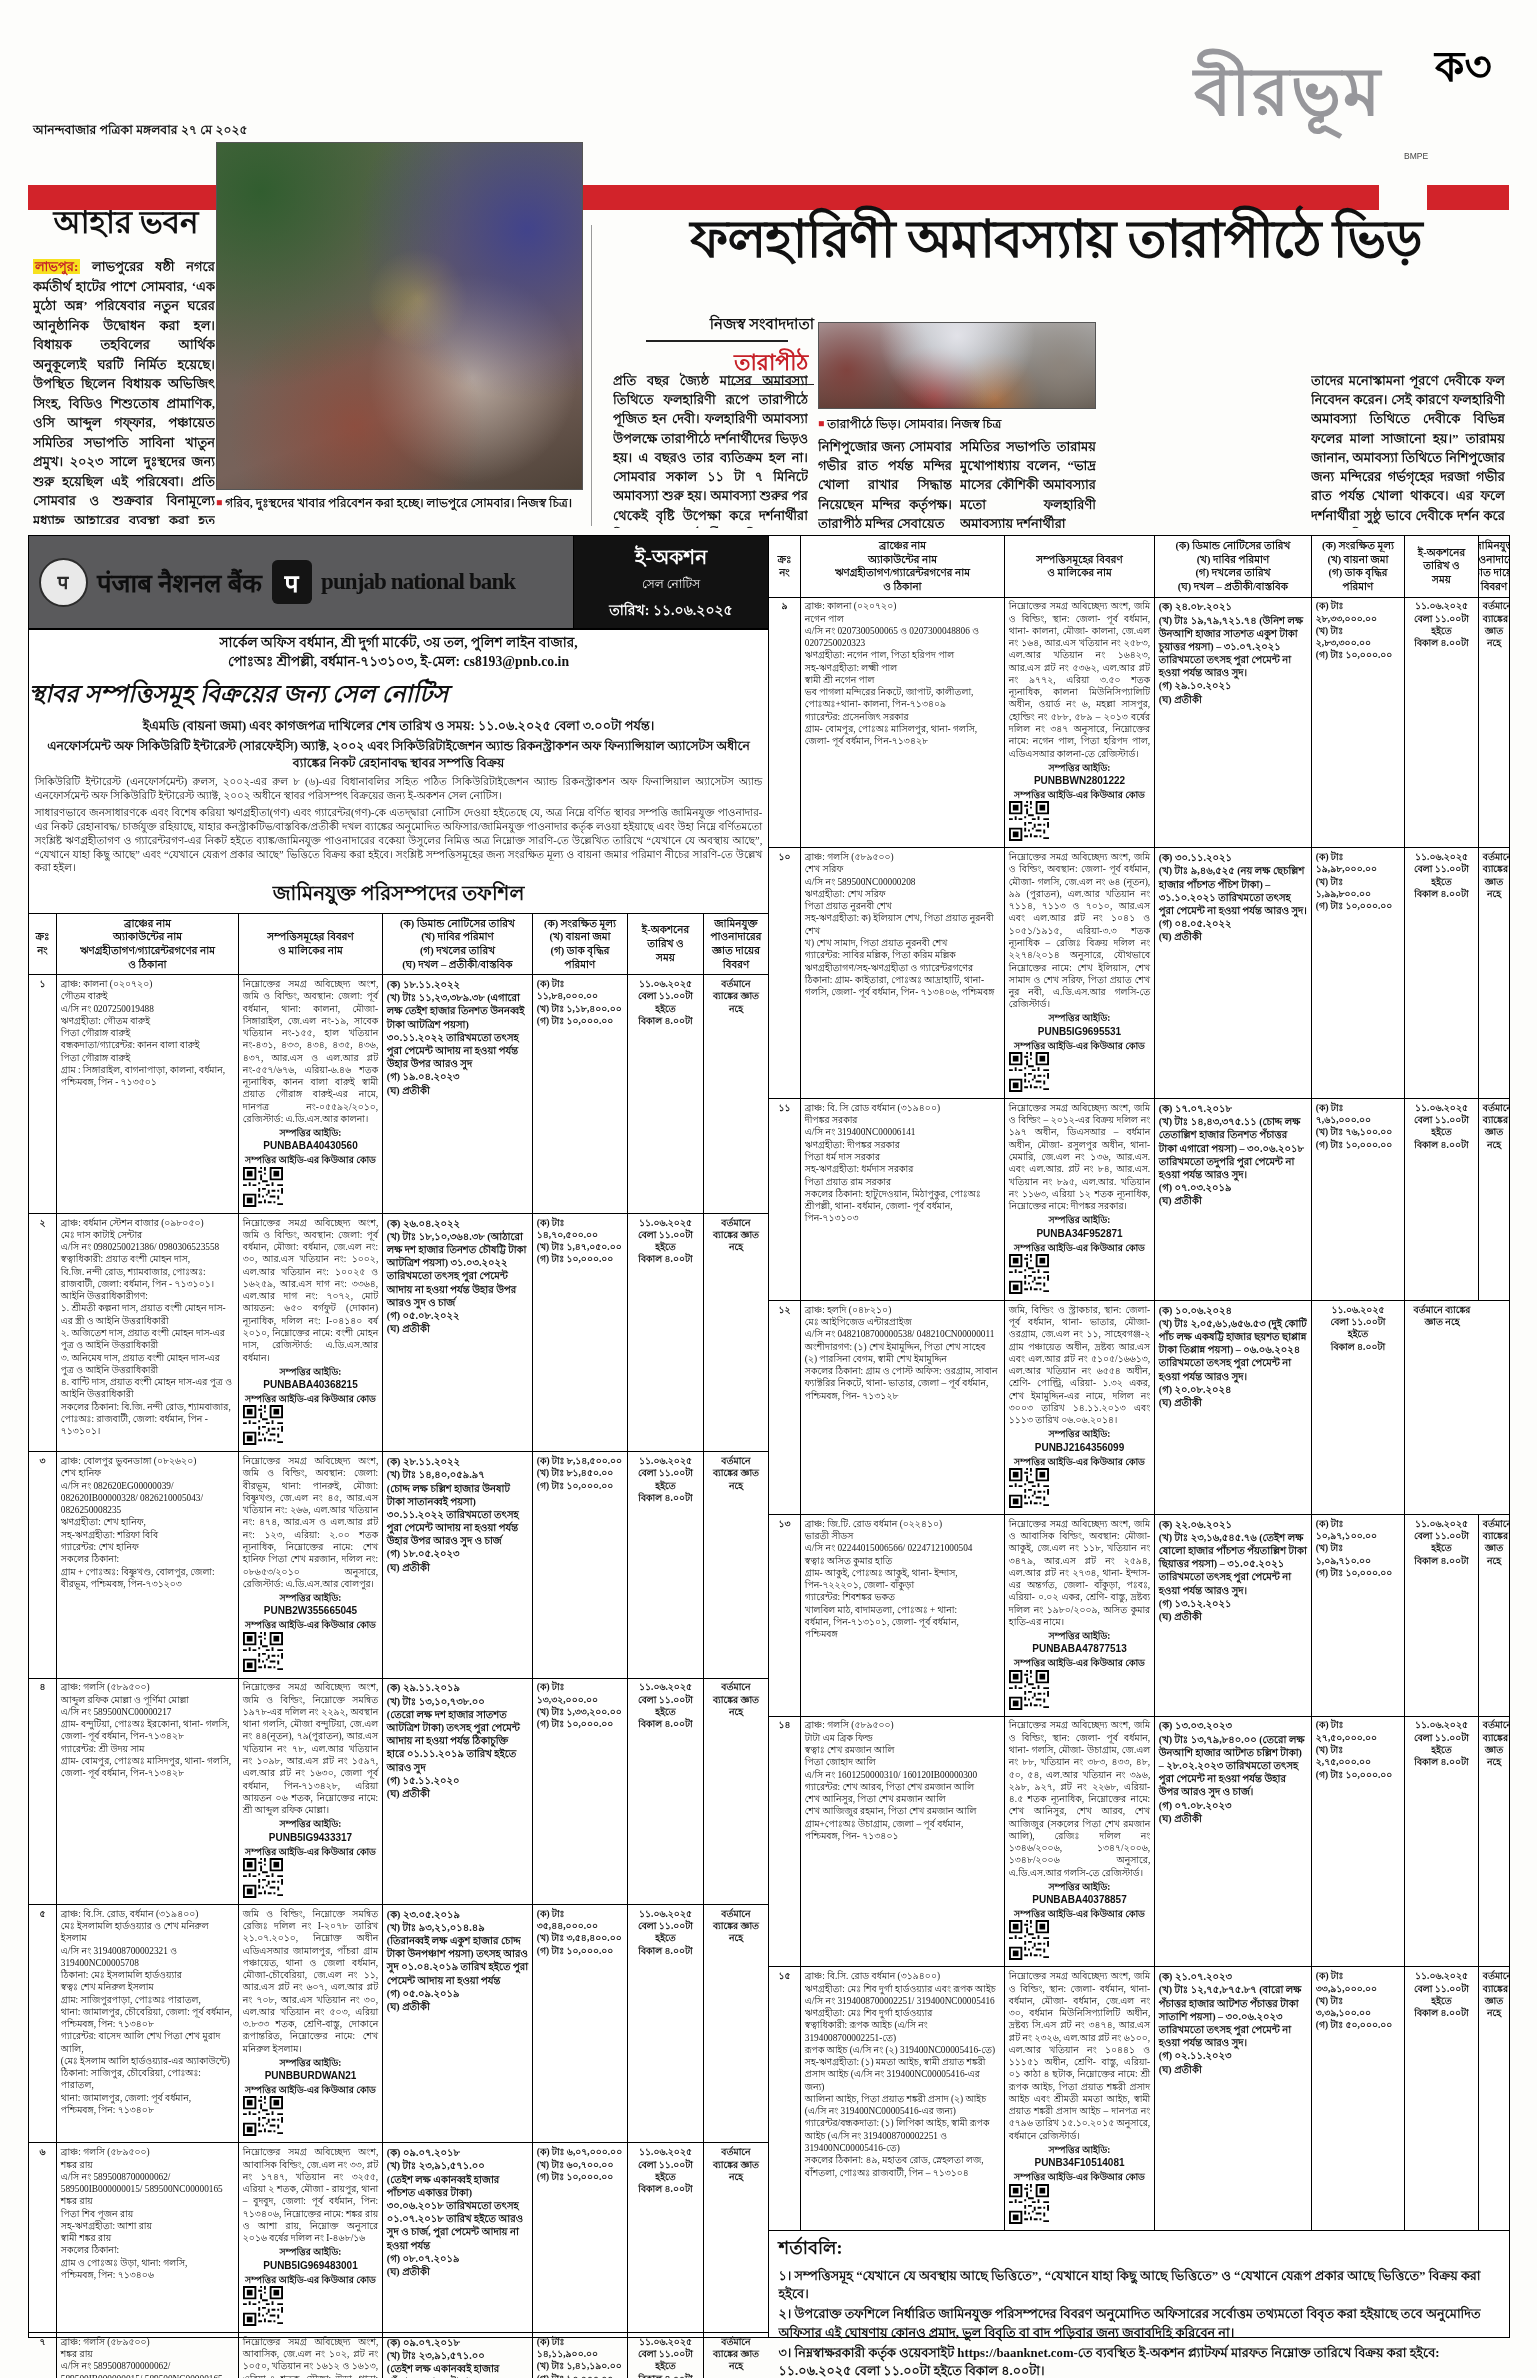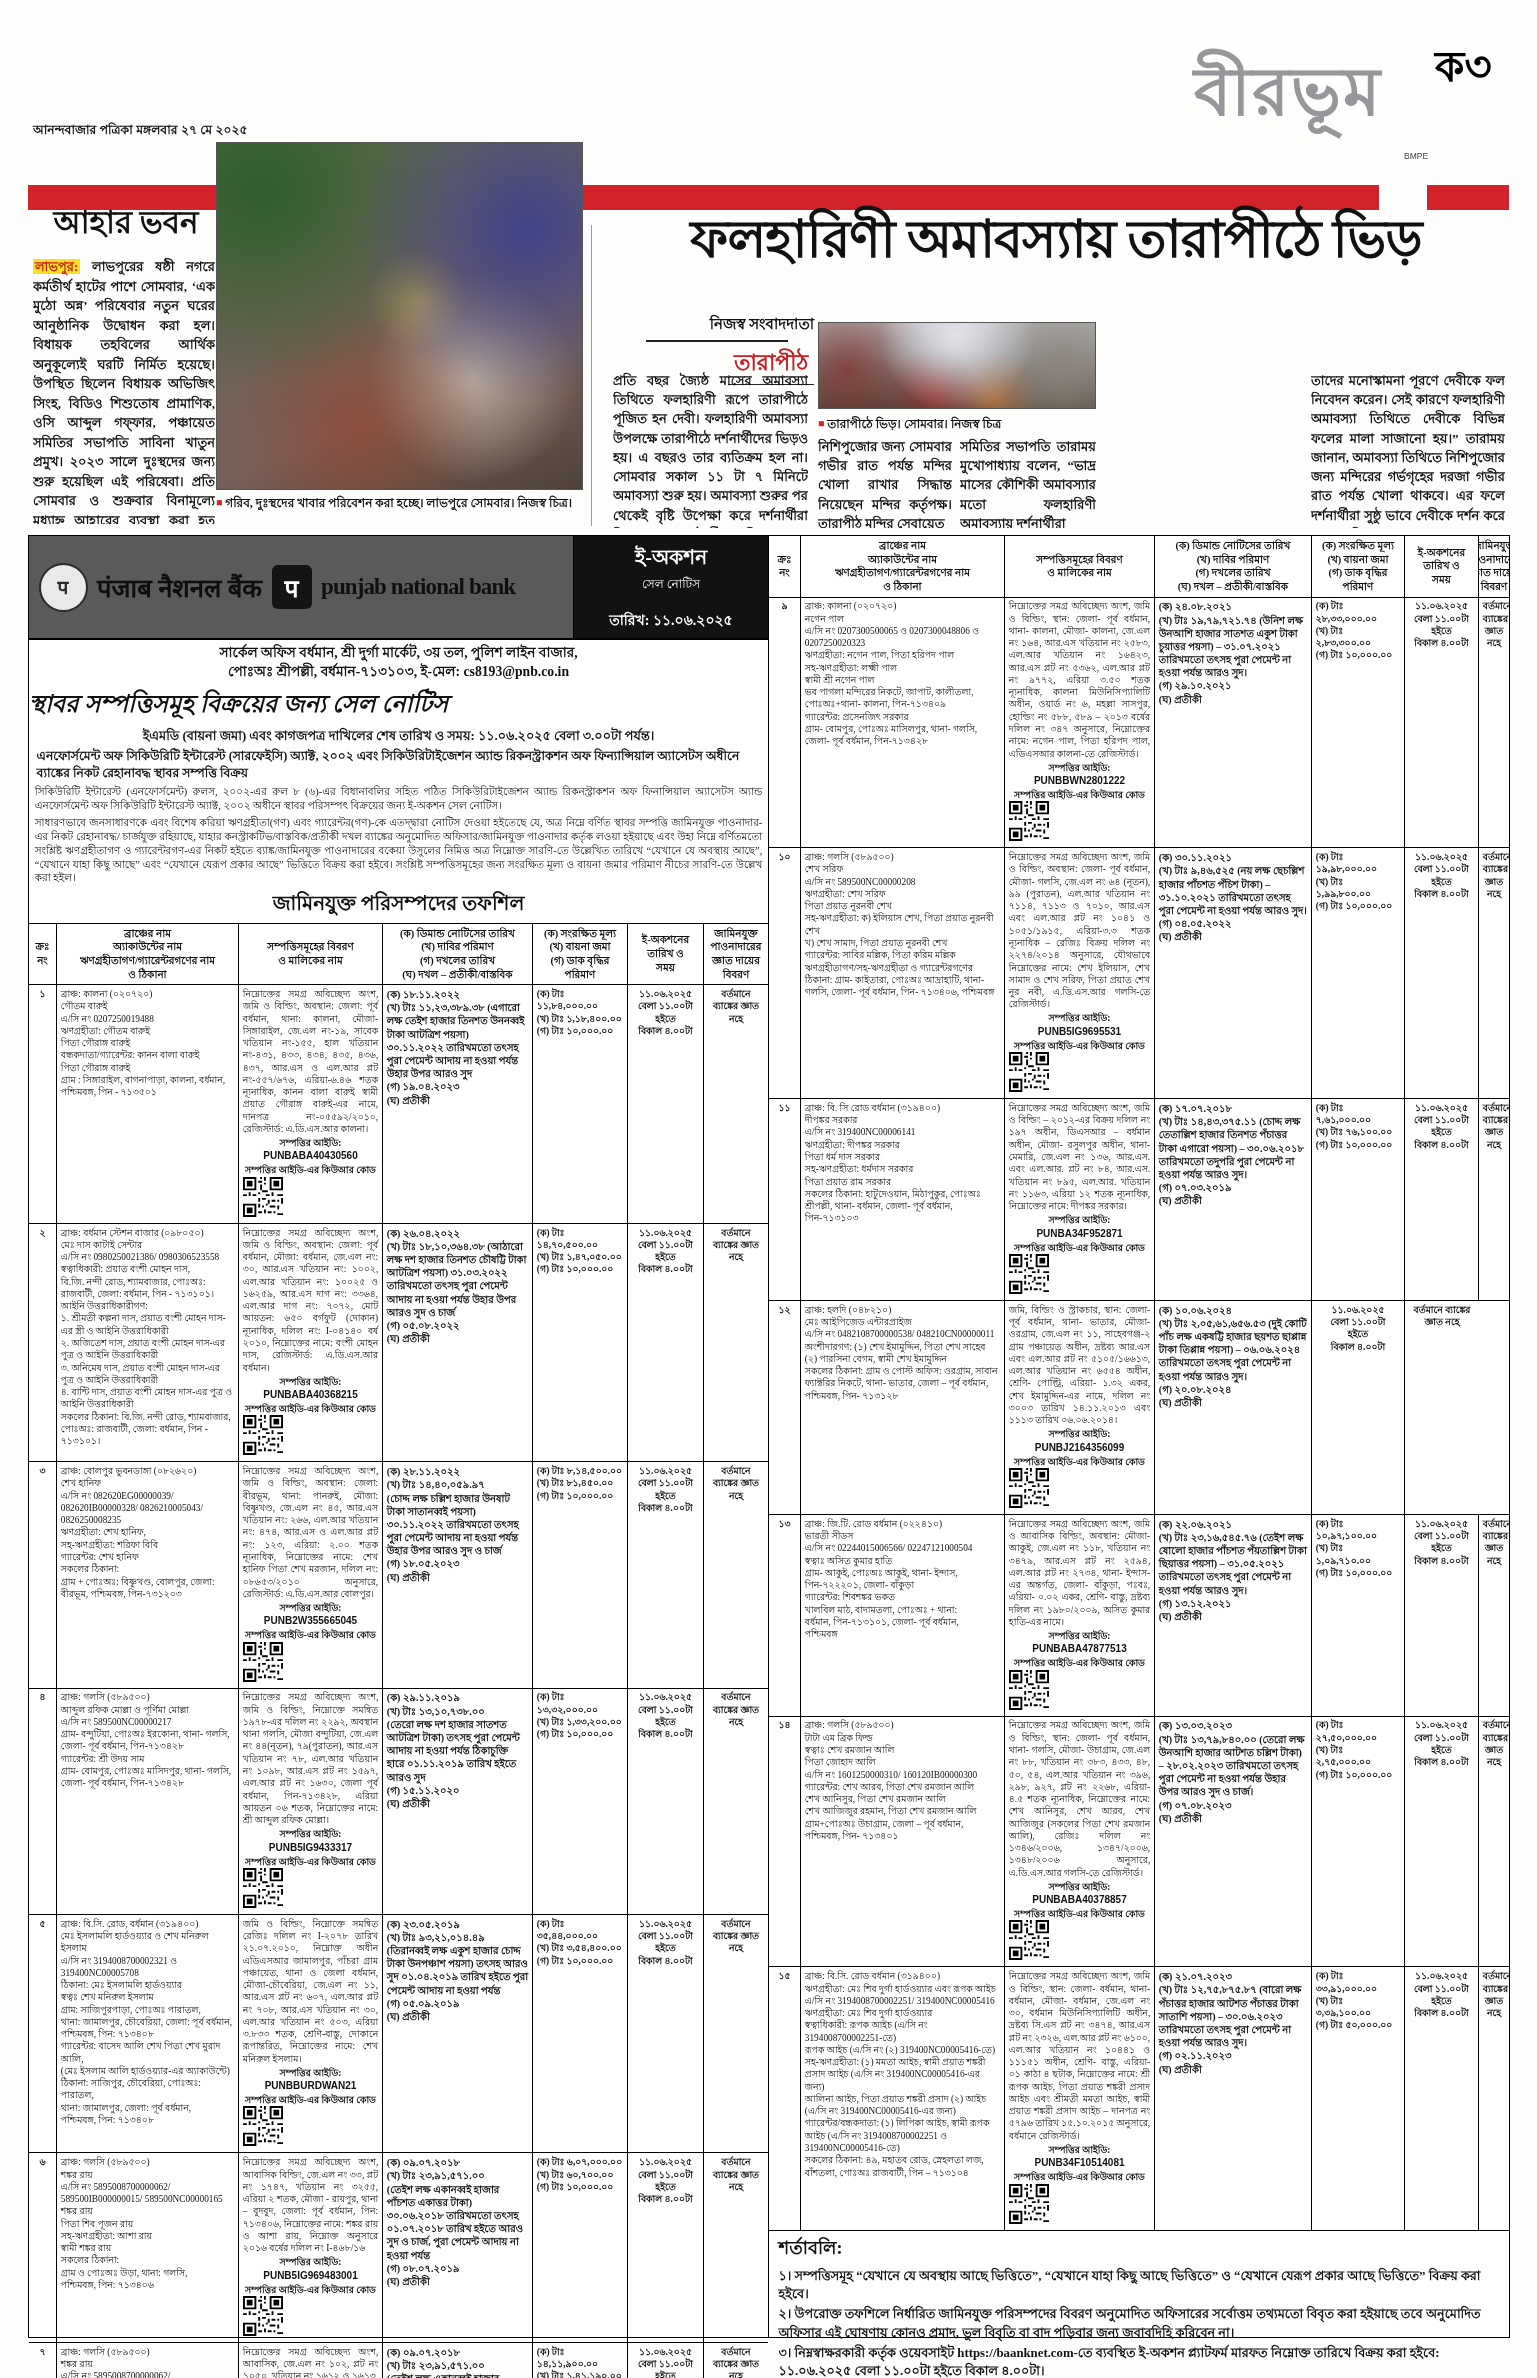--- a/index.html
+++ b/index.html
@@ -66,26 +66,26 @@
              border-right:1.9px solid #000;}
   .pnb-emblem{width:49px;height:49px;border-radius:50%;background:#e9e9e9;border:2.8px solid #2b2b2b;
               display:flex;align-items:center;justify-content:center;font-size:19px;font-weight:bold;color:#2b2b2b;}
   .pnb-hindi{font-size:25.6px;font-weight:800;color:#0e0e0e;white-space:nowrap;}
   .pnb-mono{width:40px;height:44px;background:#141414;color:#fff;border-radius:5.7px;display:flex;
             align-items:center;justify-content:center;font-size:24.6px;font-weight:bold;}
   .pnb-eng{font-size:23px;font-weight:bold;color:#101010;white-space:nowrap;letter-spacing:-0.9px;}
   .eauction-box{width:194px;background:#121212;color:#fff;text-align:center;padding:5.7px 3.8px;}
   .eauction-box .l1{font-size:20px;font-weight:bold;}
   .eauction-box .l2{font-size:12px;font-weight:normal;}
-  .eauction-box .l3{font-size:14px;font-weight:bold;margin-top:14px;}
+  .eauction-box .l3{font-size:14px;font-weight:bold;margin-top:4px;}
   .gray-strip{height:6.6px;background:#c9c9c9;border-bottom:0.9px solid #000;}
   .addr{text-align:center;font-size:13.7px;font-weight:bold;line-height:1.35;padding:3.8px 5.7px 1.9px;}
   .sale-title{text-align:left;font-size:24px;font-weight:800;padding:1.9px 0 0;font-style:italic;}
   .emd-line{text-align:center;font-size:12.8px;font-weight:bold;padding:0.9px 3.8px;}
-  .act-line{text-align:left;font-size:12.3px;font-weight:bold;line-height:1.3;padding:0.9px 7.6px;}
+  .act-line{text-align:center;font-size:12.3px;font-weight:bold;line-height:1.3;padding:0.9px 7.6px;}
   .intro{font-size:10.4px;line-height:1.32;text-align:justify;padding:1.9px 5.7px;}
   .sched-title{text-align:center;font-size:20px;font-weight:800;padding:0.9px 0 1.9px;}
   
   .ntable{border-top:1.9px solid #000;font-family:"Liberation Serif","DejaVu Serif",serif;}
   .hrow,.trow{display:grid;border-bottom:0.9px solid #000;}
   .cols-l{grid-template-columns:28px 182px 144px 150px 95px 76px auto;}
   .cols-r{grid-template-columns:32px 204px 150px 157px 93px 74px auto;}
   .cell{border-right:0.9px solid #000;padding:2.8px 3.8px;font-size:9.3px;line-height:1.32;overflow:hidden;}
   .cell:last-child{border-right:none;}
   .hcell{font-weight:bold;text-align:center;font-size:10.4px;white-space:pre-line;

